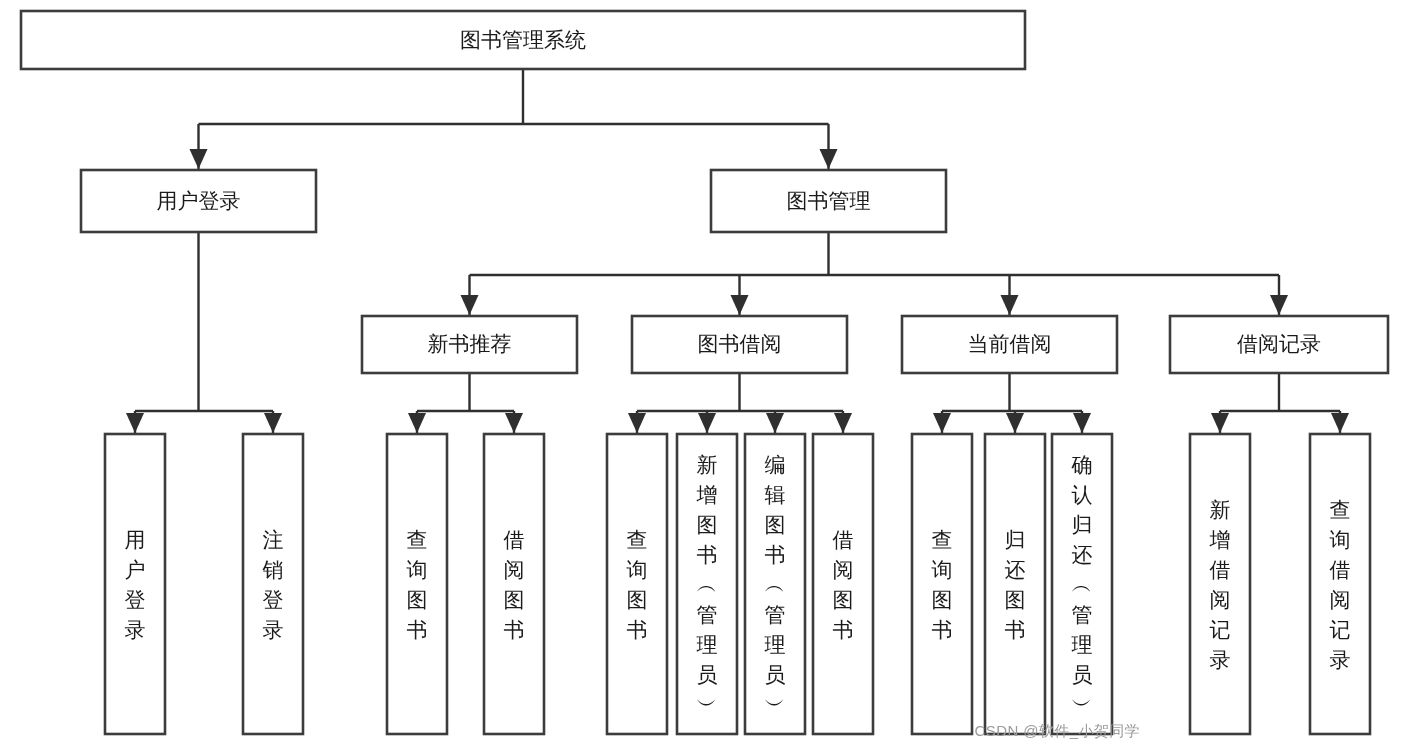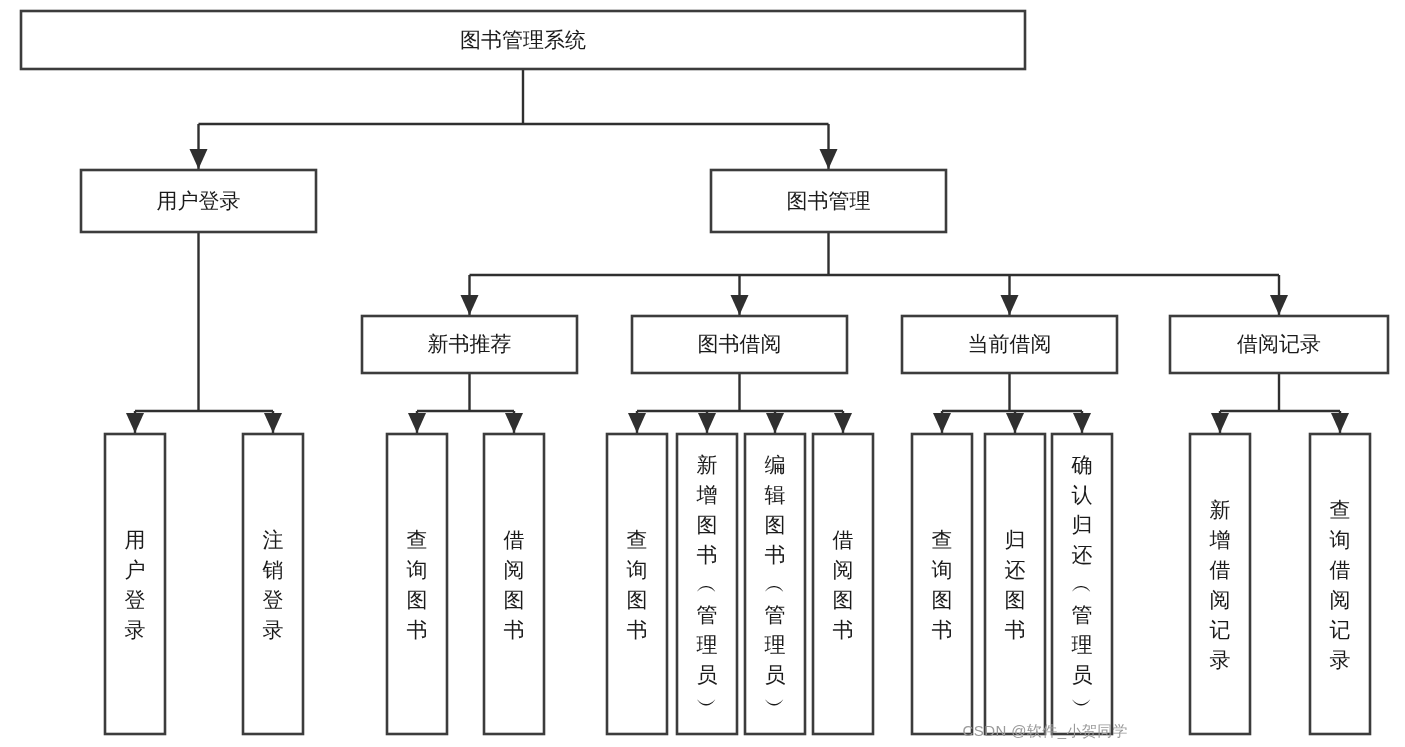--- a/index.html
+++ b/index.html
@@ -52,21 +52,21 @@
   .node-label-v {
     font-family: "Liberation Sans", "DejaVu Sans", sans-serif;
     font-size: 21px;
     fill: #1b1b1b;
     text-anchor: middle;
     dominant-baseline: middle;
     white-space: pre;
   }
   .watermark {
     position: absolute;
-    right: 16px;
+    right: 4px;
     bottom: 6px;
     font-family: "Liberation Sans", "DejaVu Sans", sans-serif;
     font-size: 15px;
     color: #9a9a9a;
     letter-spacing: 0.4px;
     user-select: none;
   }
 </style>
 </head>
 <body>

